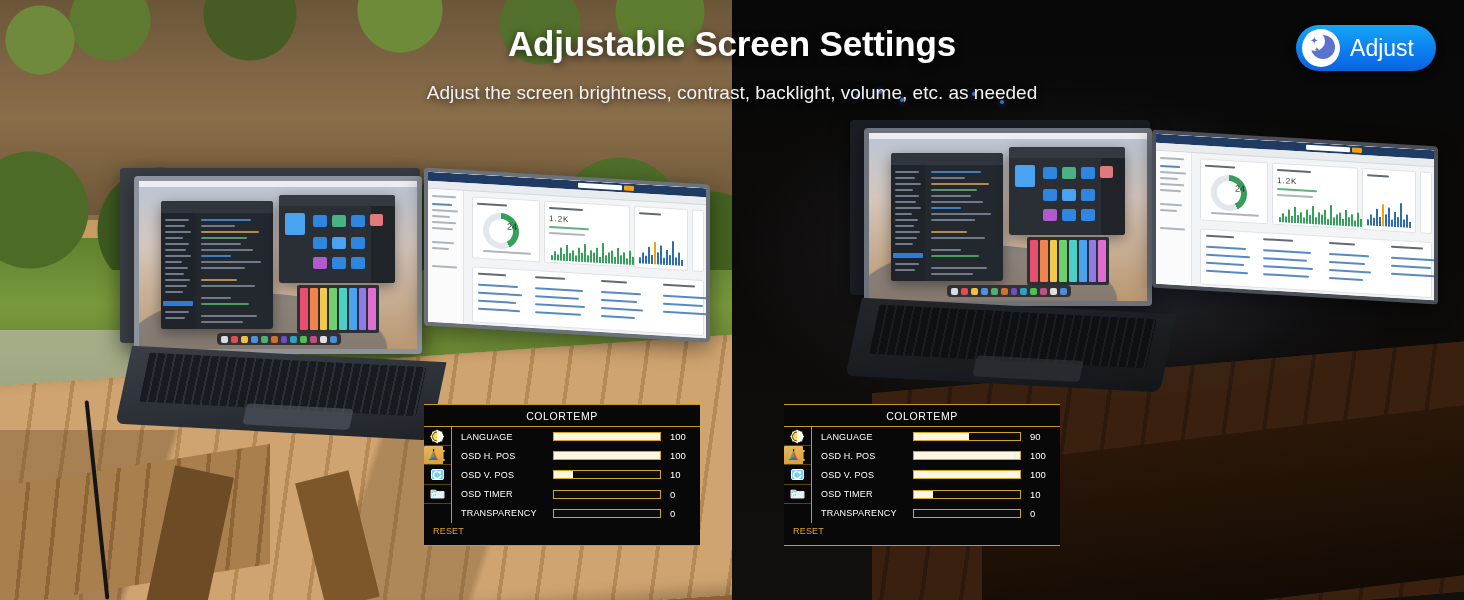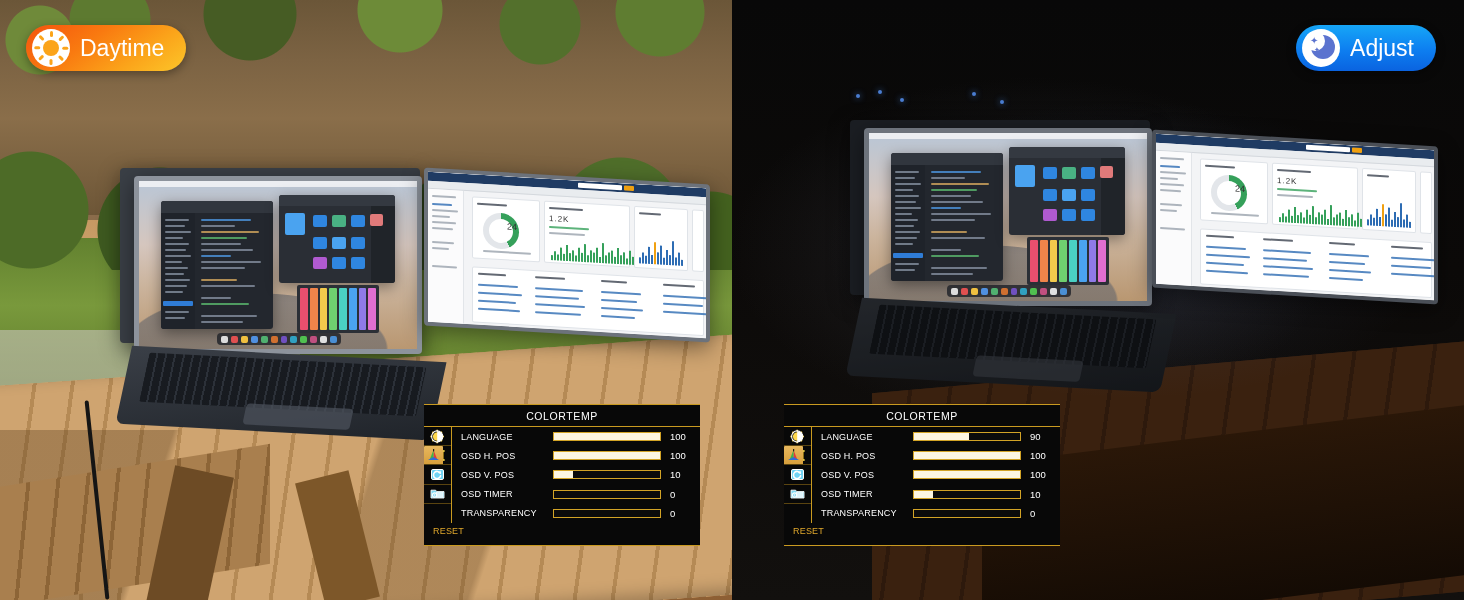--- a/index.html
+++ b/index.html
@@ -895,35 +895,23 @@
               </div>
               <div class="osd-val">0</div>
             </div>
           </div>
       </div>
       <div class="osd-reset">RESET</div>
       <div class="osd-foot"></div>
     </div>
   </div>
 
-
-  <div class="badge badge-day">
-    <span class="badge-ico">
-      <span class="sun-core"></span>
-      <span class="sun-ray" style="transform:rotate(0deg)"></span>
-      <span class="sun-ray" style="transform:rotate(45deg)"></span>
-      <span class="sun-ray" style="transform:rotate(90deg)"></span>
-      <span class="sun-ray" style="transform:rotate(135deg)"></span>
-      <span class="sun-ray" style="transform:rotate(180deg)"></span>
-      <span class="sun-ray" style="transform:rotate(225deg)"></span>
-      <span class="sun-ray" style="transform:rotate(270deg)"></span>
-      <span class="sun-ray" style="transform:rotate(315deg)"></span>
-    </span>
-    <span class="badge-label">Daytime</span>
-  </div>
+  <div class="headline">Adjustable Screen Settings</div>
+  <div class="subhead">Adjust the screen brightness, contrast, backlight, volume, etc. as needed</div>
+
 
   <div class="badge badge-night">
     <span class="badge-ico">
       <span class="moon-body"></span>
       <span class="moon-cut"></span>
       <span class="star" style="left:8px;top:7px;font-size:10px">✦</span>
       <span class="star" style="left:12px;top:17px;font-size:7px">✦</span>
     </span>
     <span class="badge-label">Adjust</span>
   </div>

